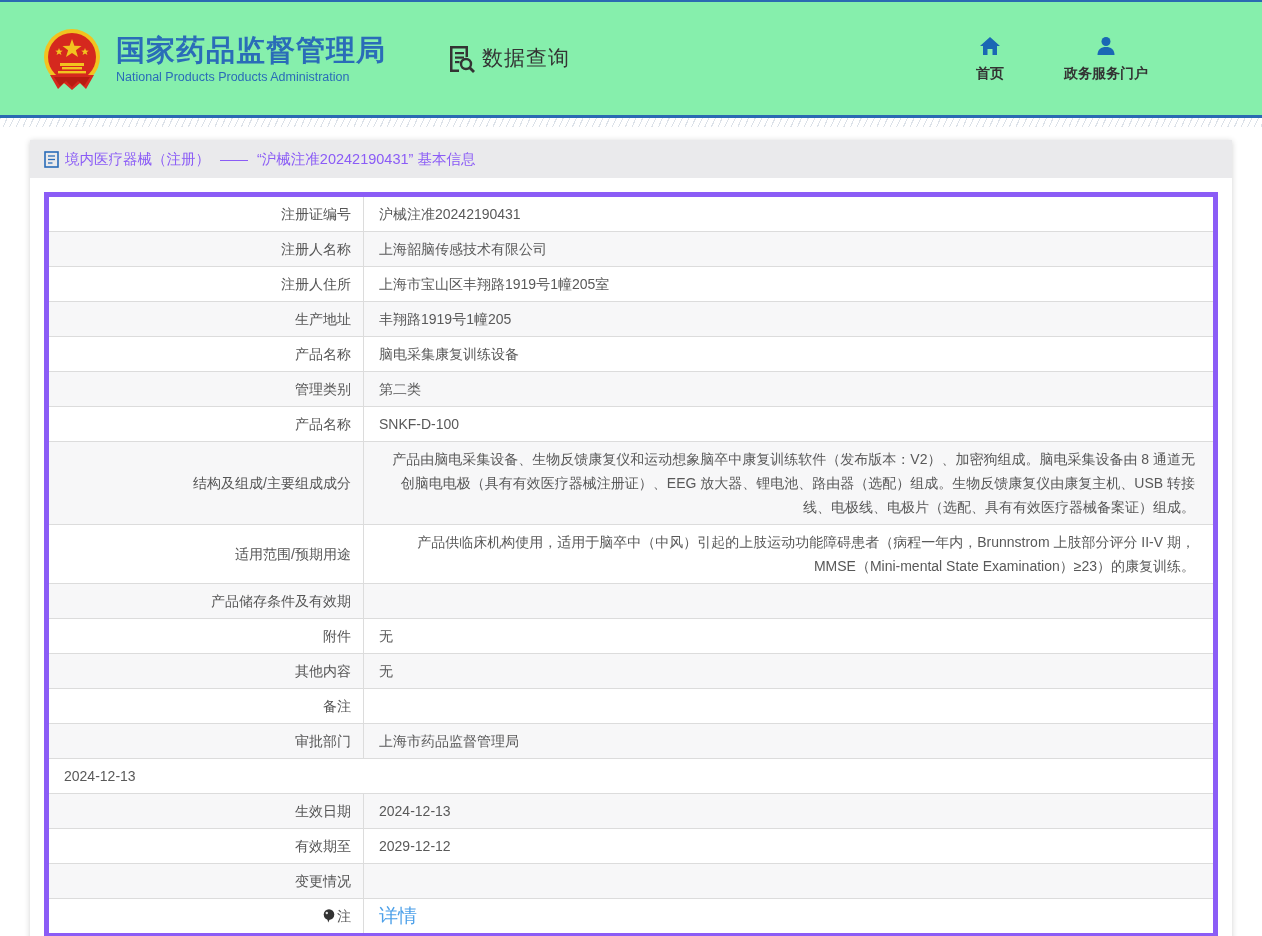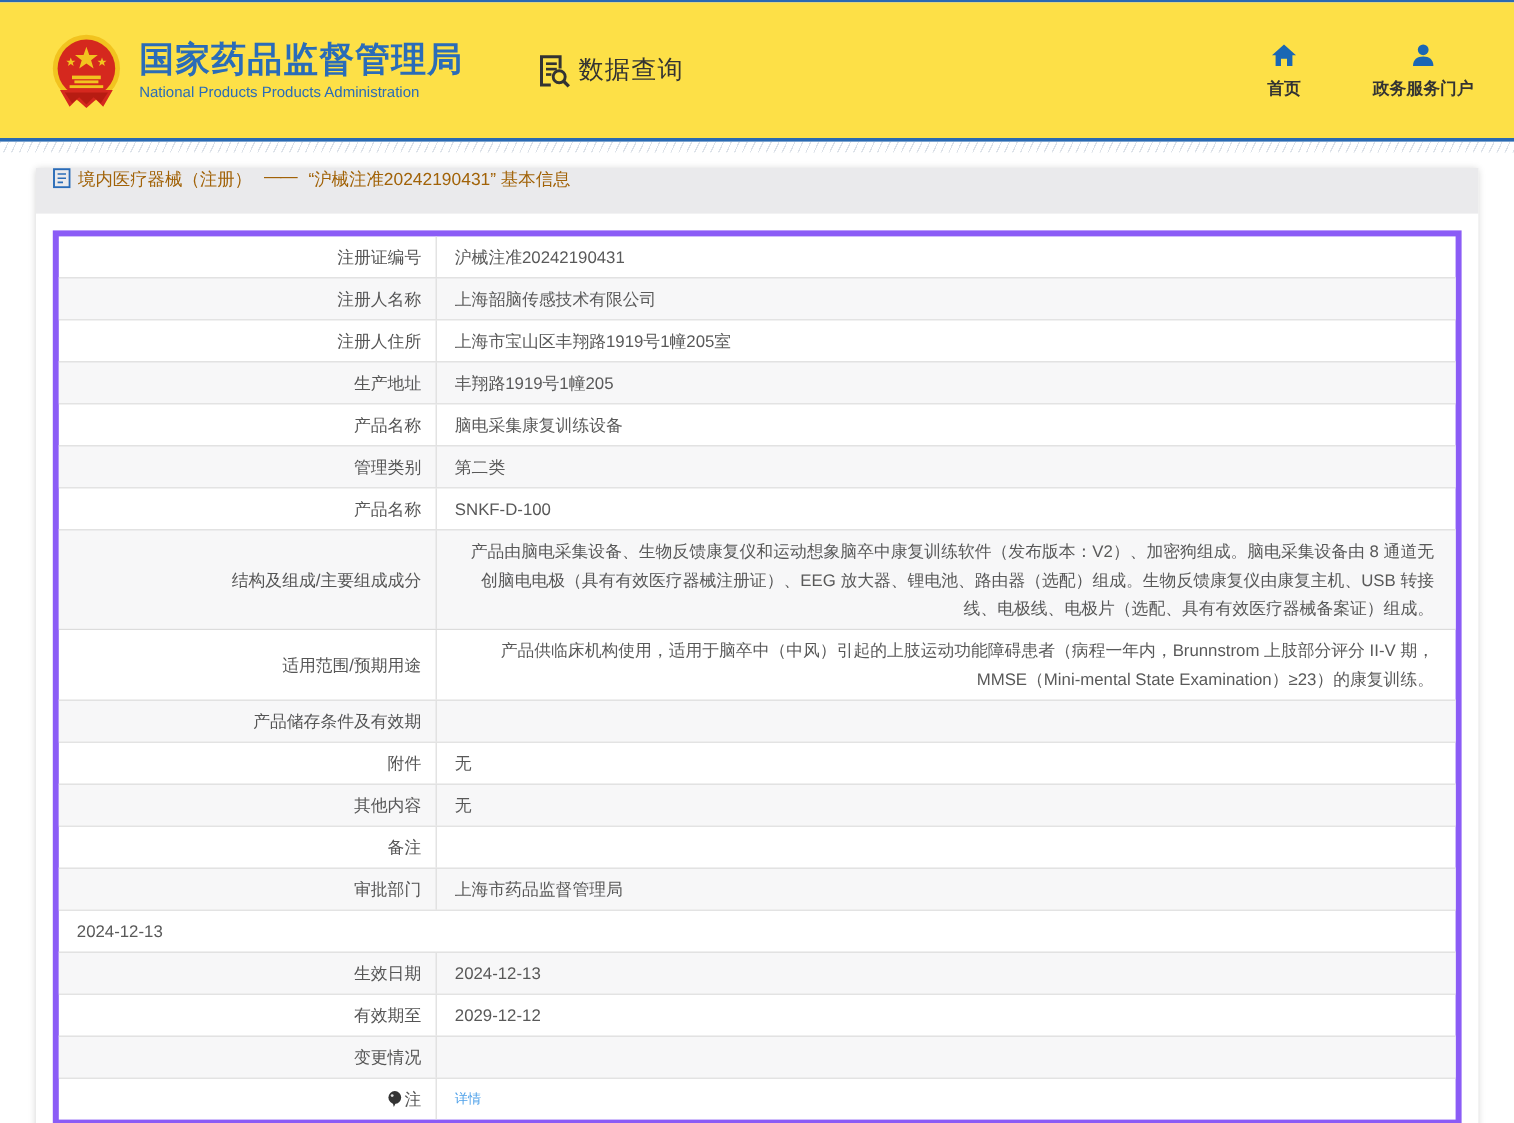--- a/index.html
+++ b/index.html
@@ -7,21 +7,21 @@
   body {
     width:1262px; height:936px; overflow:hidden;
     font-family:"Liberation Sans","DejaVu Sans",sans-serif;
     color:#555;
   }
   .top-edge-line { height:2px; background:#2a6ab2; }
 
   
   .header {
     height:113px; display:flex; align-items:center;
-    padding:0 34px 0 40px; background:#fde047;
+    padding:0 114px 0 40px; background:#86efac;
   }
   .brand { display:flex; align-items:center; }
   .emblem { width:64px; height:64px; flex:0 0 auto; }
   .brand-text { margin-left:12px; }
   .brand-cn { font-size:29px; font-weight:bold; color:#2a6cb8; letter-spacing:1px; line-height:34px; }
   .brand-en { font-size:12.5px; color:#2a6cb8; margin-top:3px; }
   .data-query { display:flex; align-items:flex-start; margin-left:60px; }
   .dq-icon { width:30px; height:30px; }
   .dq-label { font-size:21px; color:#333; margin-left:6px; letter-spacing:1px; }
   .header-spacer { flex:1; }
@@ -38,22 +38,22 @@
   }
 
   
   .card {
     margin:13px 30px 0 30px;
     background:#fff;
     box-shadow:0 1px 6px rgba(0,0,0,0.18);
   }
   .card-titlebar {
     height:38px; background:#eaeaec;
-    display:flex; padding-left:14px;
-    color:#a16207; font-size:14.5px;
+    display:flex; align-items:center; padding-left:14px;
+    color:#8b5cf6; font-size:14.5px;
   }
   .doc-icon { width:15px; height:17px; margin-right:6px; flex:0 0 auto; }
   .tb-part { white-space:pre; }
   .tb-sep { margin:0 10px; letter-spacing:-1px; }
 
   .card-body { padding:14px; }
 
   
   .info-table { border:5px solid #8b5cf6; }
   .row { display:flex; }
@@ -61,21 +61,21 @@
   .row:nth-child(even) { background:#f7f7f8; }
   .cell { font-size:14px; line-height:24px; padding:5px 12px; display:flex; align-items:center;text-align:right; }
   .cell.label {
     width:315px; flex:0 0 auto;
     justify-content:flex-end; text-align:right;
     color:#555; border-right:1px solid #dcdcdc;
   }
   .cell.value { flex:1; color:#595959; padding-left:15px; padding-right:18px; }
   .value-text { line-height:24px; }
   .note-icon { width:12px; height:14px; margin-right:2px; display:inline-flex; }
-  a.link { color:#4da0e9; text-decoration:none; font-size:11px; }
+  a.link { color:#4da0e9; text-decoration:none; font-size:19px; }
 </style>
 </head>
 <body>
 
 <div class="top-edge-line"></div>
 
 <div class="header">
   <div class="brand">
     <svg class="emblem" viewBox="0 0 64 64">
       <circle cx="32" cy="30" r="28" fill="#f2c31f"></circle>

